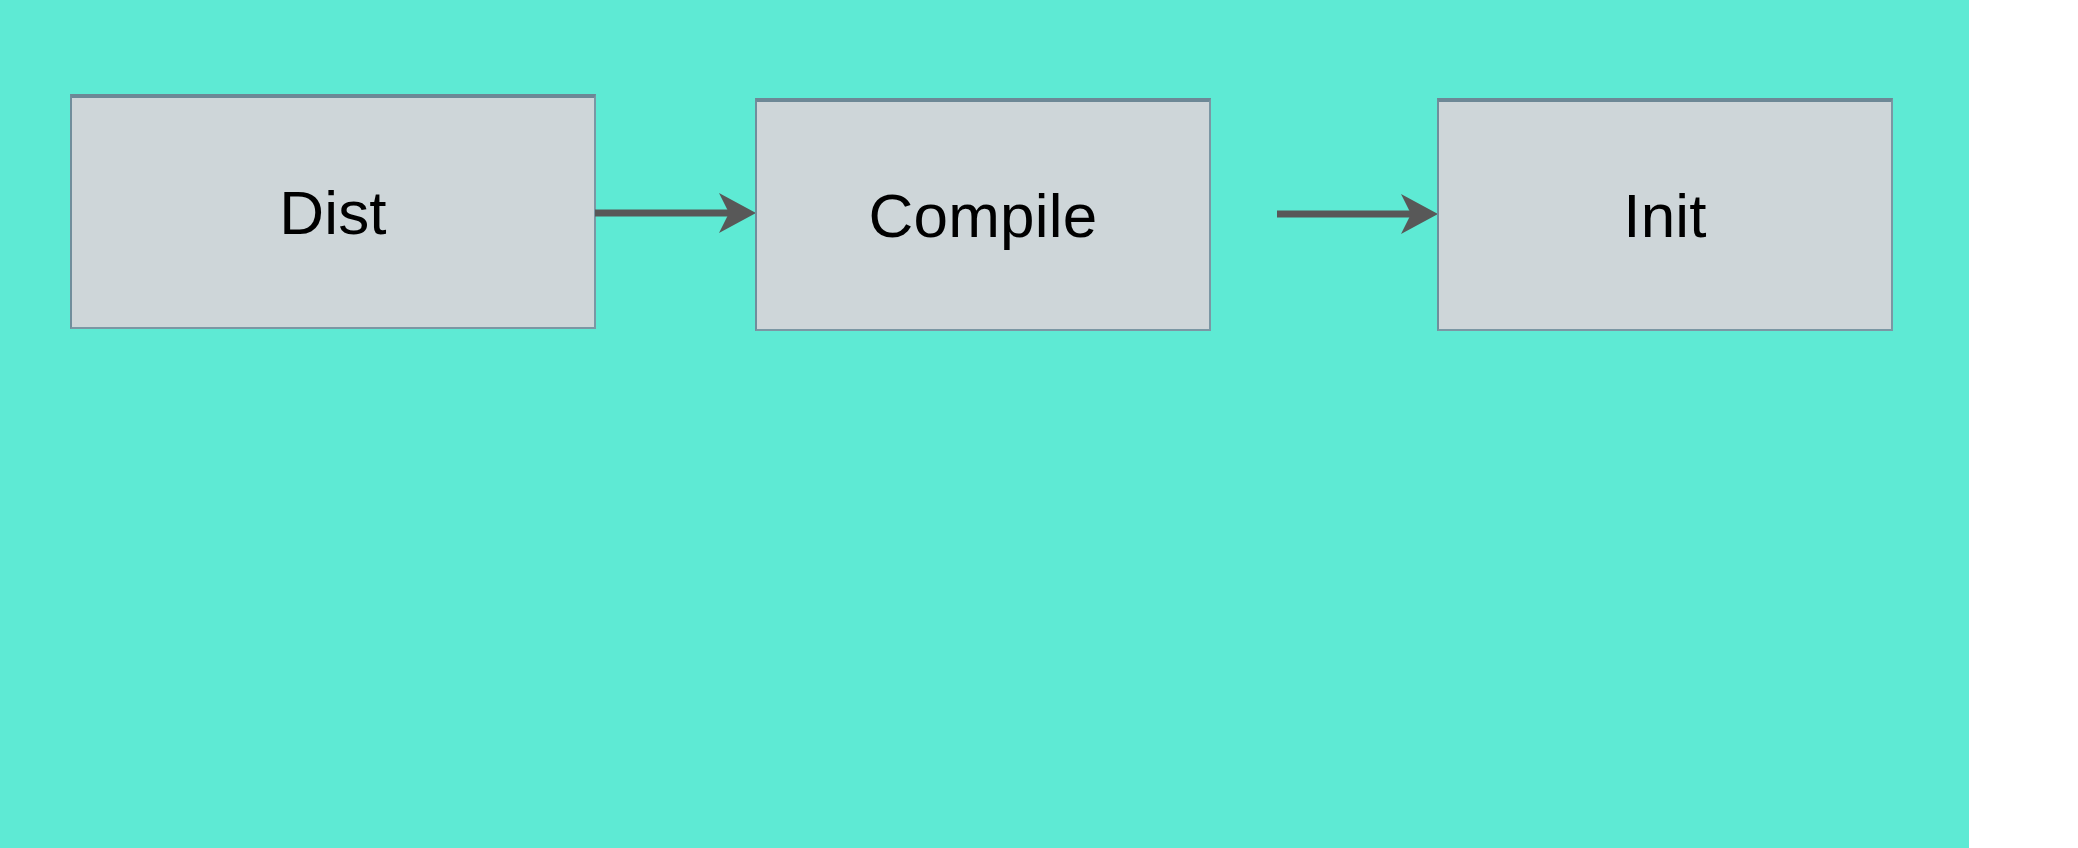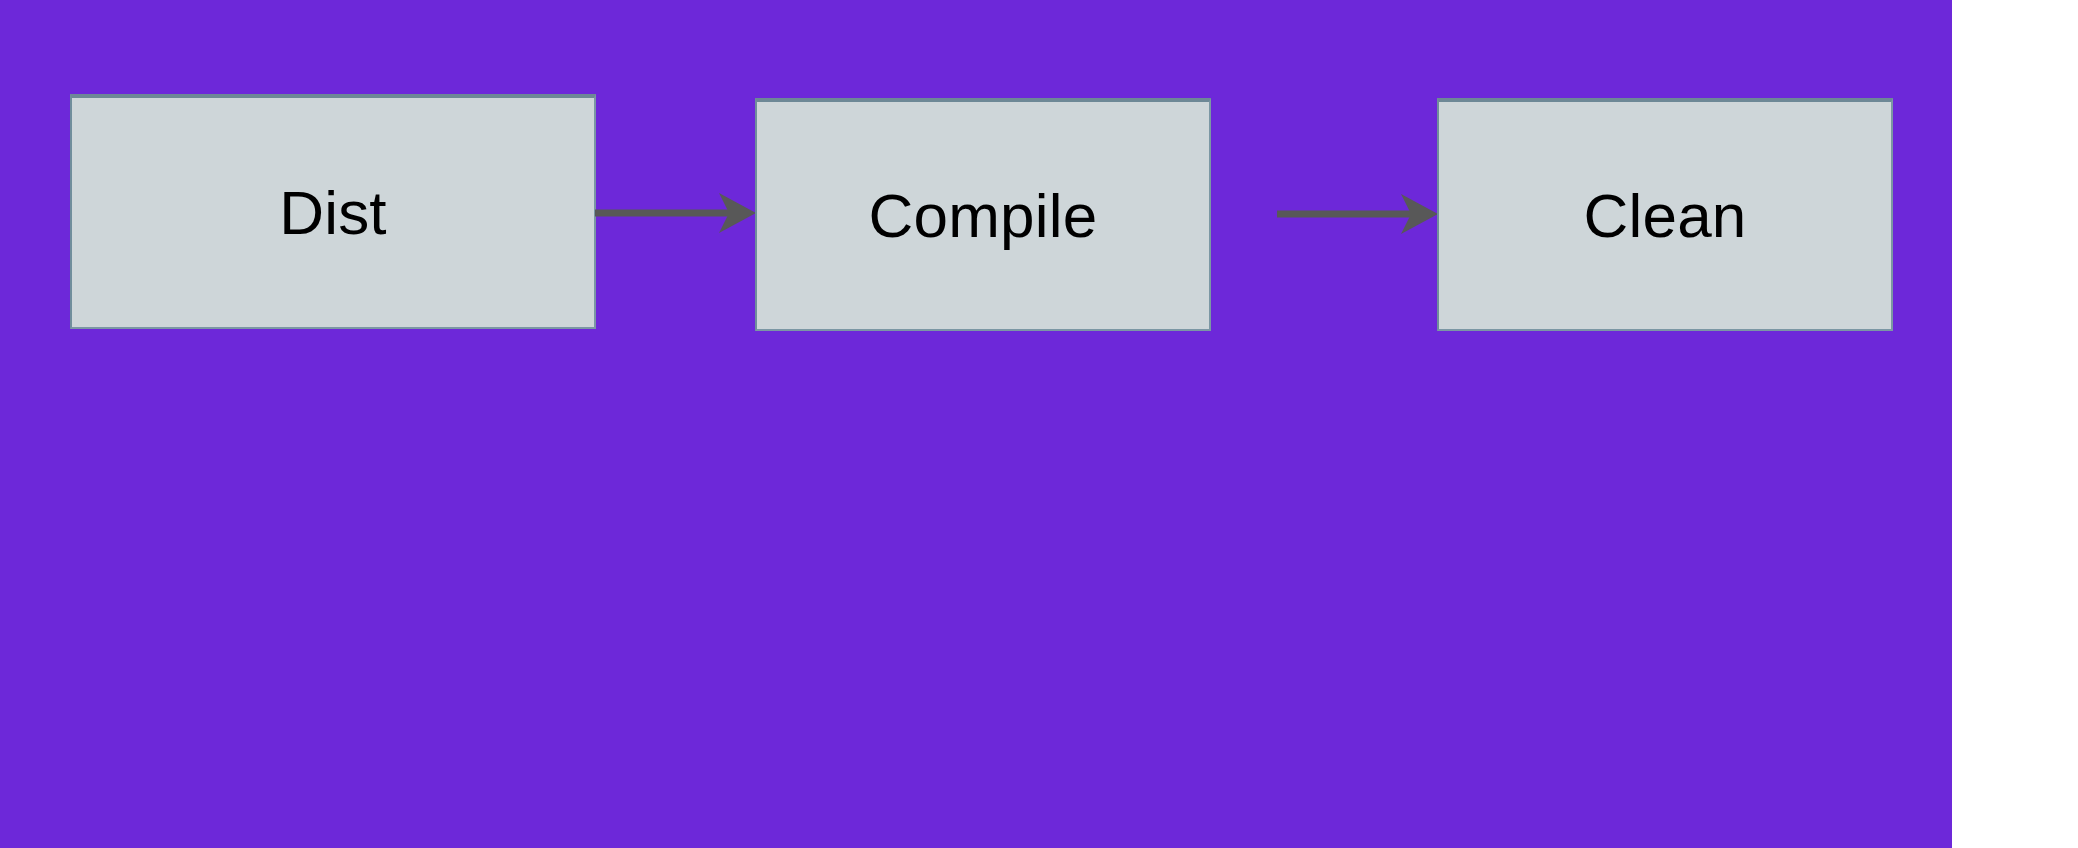--- a/index.html
+++ b/index.html
@@ -12,21 +12,22 @@
     height: 848px;
     background: #ffffff;
     font-family: "Liberation Sans", "DejaVu Sans", sans-serif;
     overflow: hidden;
   }
 
   #diagram-canvas {
     position: relative;
     width: 1952px;
     height: 848px;
-    background: #6d28d9;
+    background: #5eead4;
+    padding-left: 17px;
   }
 
   
   .node {
     position: absolute;
     box-sizing: border-box;
     background: #ced6d9;
     border: 2px solid #7b97a4;
     border-top: 4px solid #6d8896;
     border-left-color: #708e9c;
@@ -74,17 +75,17 @@
   <div class="node" id="node-compile">
     <span class="node-label">Compile</span>
   </div>
 
   <svg class="edge" id="edge-compile-init" viewBox="0 0 176 56" width="176" height="56" xmlns="http://www.w3.org/2000/svg">
     <line x1="7" y1="27" x2="142" y2="27" stroke="#585858" stroke-width="7"></line>
     <path d="M 168 27 L 131 7 L 141 27 L 131 47 Z" fill="#585858"></path>
   </svg>
 
   <div class="node" id="node-init">
-    <span class="node-label">Clean</span>
+    <span class="node-label">Init</span>
   </div>
 
 
 </div>
 
 </body></html>

